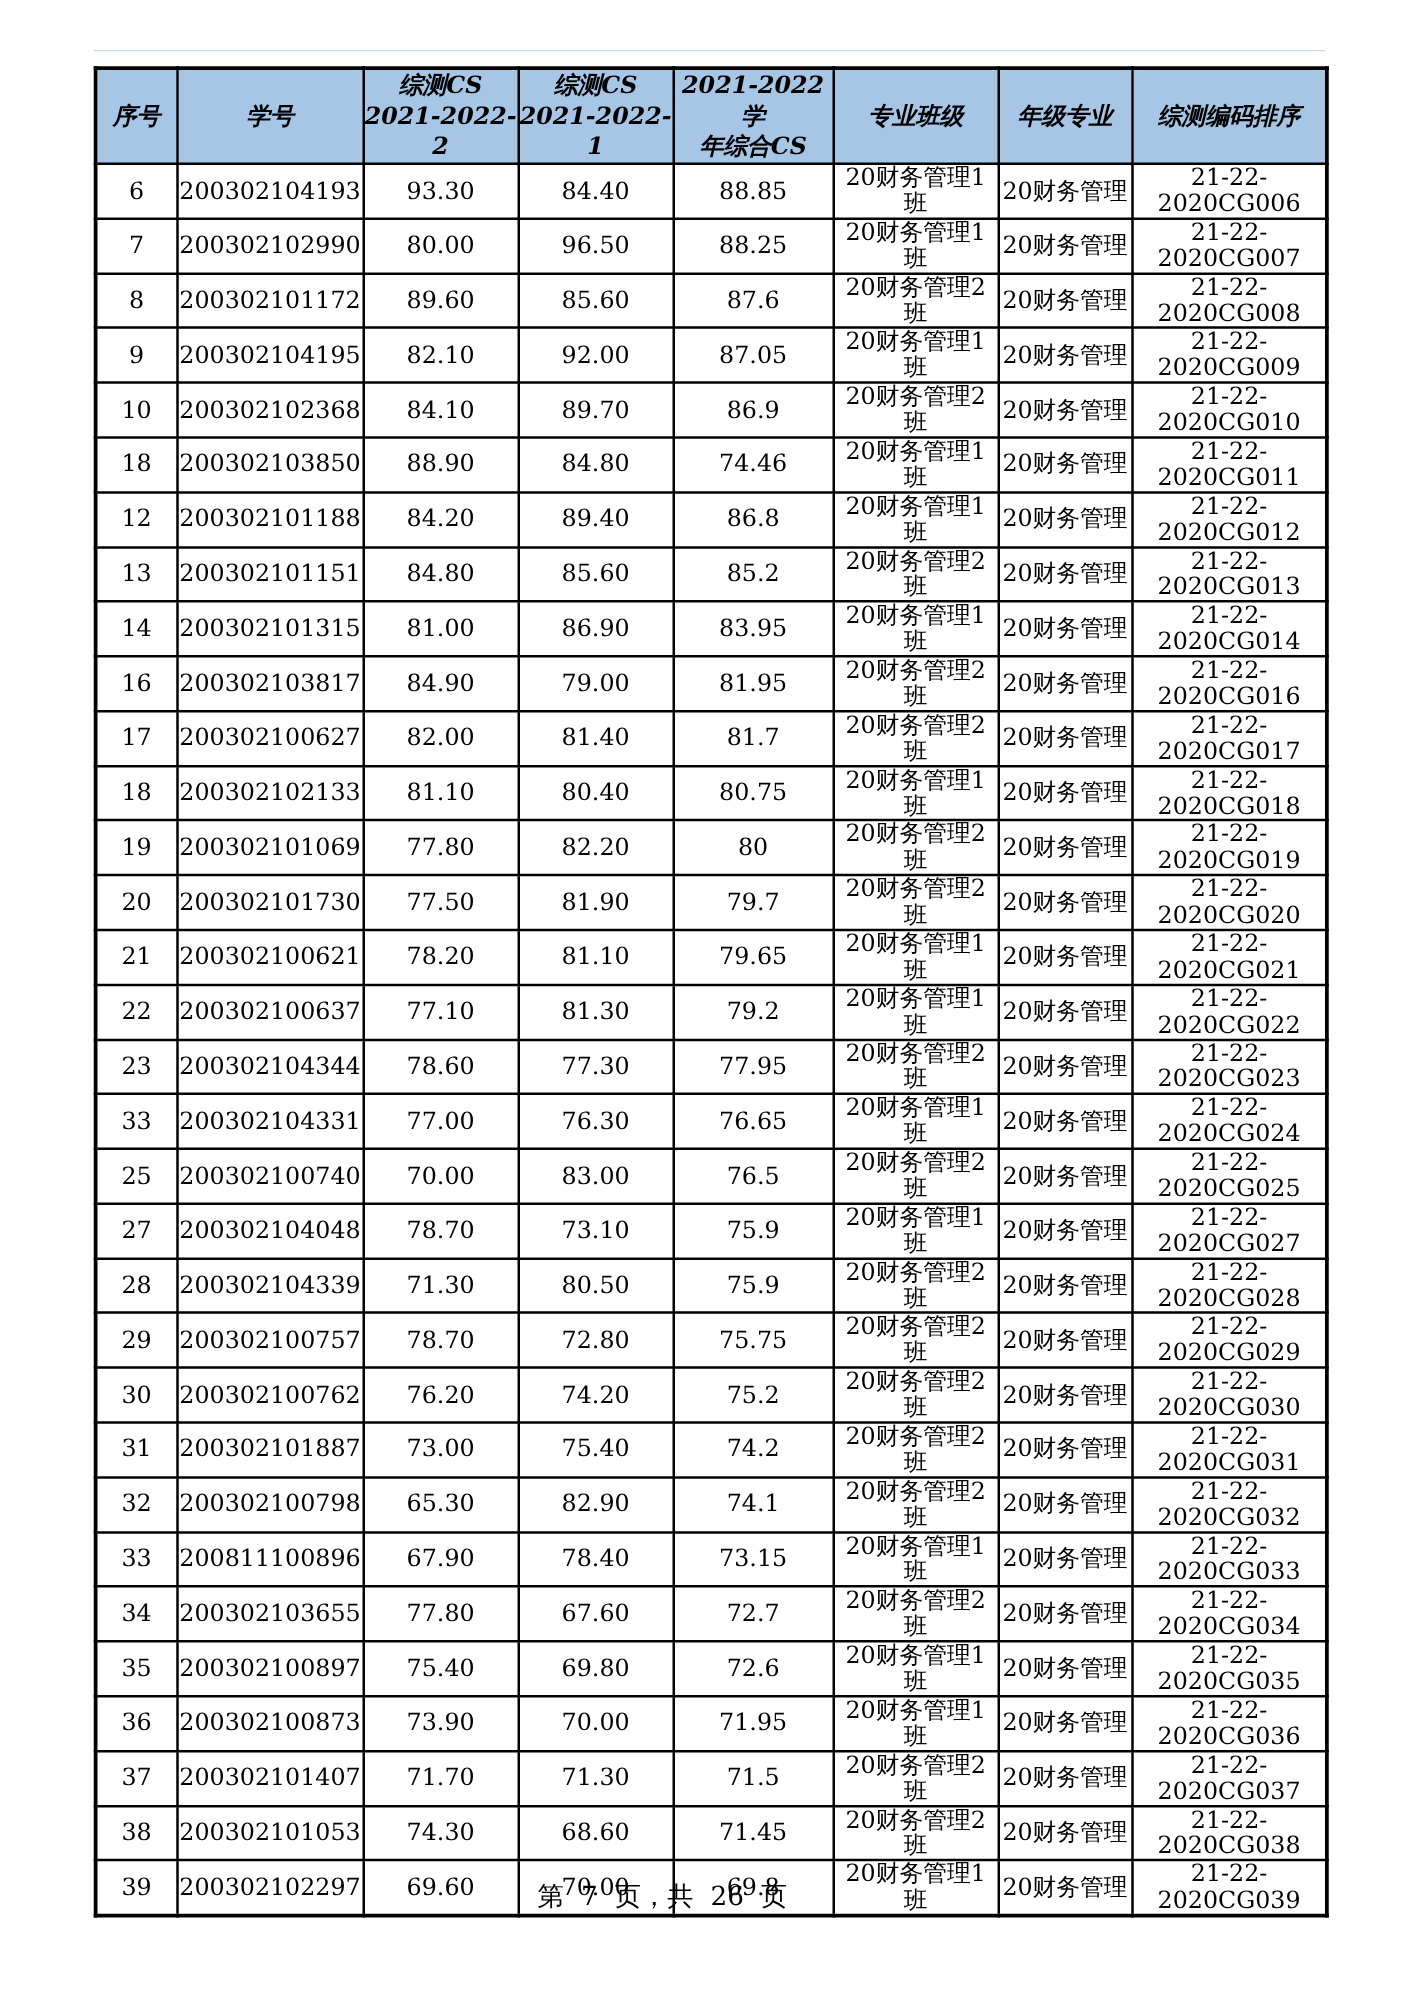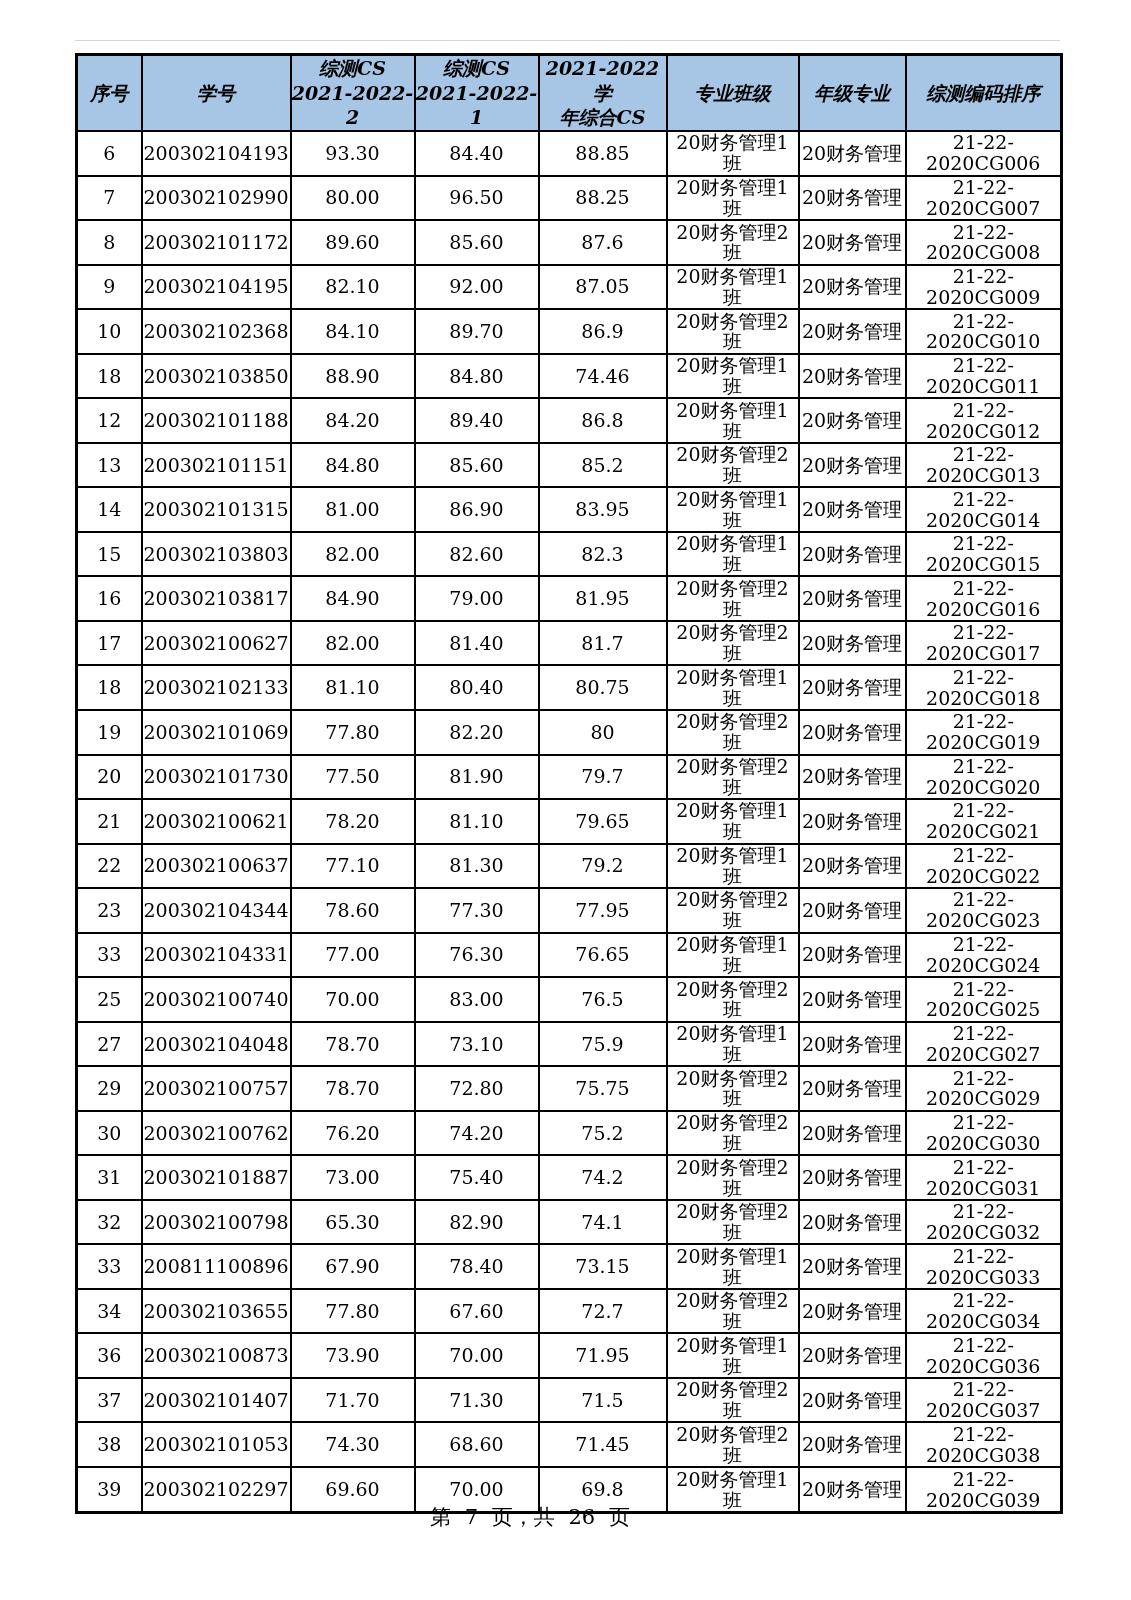--- a/index.html
+++ b/index.html
@@ -168,30 +168,20 @@
     <td>14</td>
     <td>200302101315</td>
     <td>81.00</td>
     <td>86.90</td>
     <td>83.95</td>
     <td>20财务管理1班</td>
     <td>20财务管理</td>
     <td>21-22-2020CG014</td>
   </tr>
       <tr>
-    <td>15</td>
-    <td>200302103803</td>
-    <td>82.00</td>
-    <td>82.60</td>
-    <td>82.3</td>
-    <td>20财务管理1班</td>
-    <td>20财务管理</td>
-    <td>21-22-2020CG015</td>
-  </tr>
-      <tr>
     <td>16</td>
     <td>200302103817</td>
     <td>84.90</td>
     <td>79.00</td>
     <td>81.95</td>
     <td>20财务管理2班</td>
     <td>20财务管理</td>
     <td>21-22-2020CG016</td>
   </tr>
       <tr>
@@ -288,20 +278,30 @@
     <td>27</td>
     <td>200302104048</td>
     <td>78.70</td>
     <td>73.10</td>
     <td>75.9</td>
     <td>20财务管理1班</td>
     <td>20财务管理</td>
     <td>21-22-2020CG027</td>
   </tr>
       <tr>
+    <td>28</td>
+    <td>200302104339</td>
+    <td>71.30</td>
+    <td>80.50</td>
+    <td>75.9</td>
+    <td>20财务管理2班</td>
+    <td>20财务管理</td>
+    <td>21-22-2020CG028</td>
+  </tr>
+      <tr>
     <td>29</td>
     <td>200302100757</td>
     <td>78.70</td>
     <td>72.80</td>
     <td>75.75</td>
     <td>20财务管理2班</td>
     <td>20财务管理</td>
     <td>21-22-2020CG029</td>
   </tr>
       <tr>
@@ -346,20 +346,30 @@
   </tr>
       <tr>
     <td>34</td>
     <td>200302103655</td>
     <td>77.80</td>
     <td>67.60</td>
     <td>72.7</td>
     <td>20财务管理2班</td>
     <td>20财务管理</td>
     <td>21-22-2020CG034</td>
+  </tr>
+      <tr>
+    <td>35</td>
+    <td>200302100897</td>
+    <td>75.40</td>
+    <td>69.80</td>
+    <td>72.6</td>
+    <td>20财务管理1班</td>
+    <td>20财务管理</td>
+    <td>21-22-2020CG035</td>
   </tr>
       <tr>
     <td>36</td>
     <td>200302100873</td>
     <td>73.90</td>
     <td>70.00</td>
     <td>71.95</td>
     <td>20财务管理1班</td>
     <td>20财务管理</td>
     <td>21-22-2020CG036</td>

